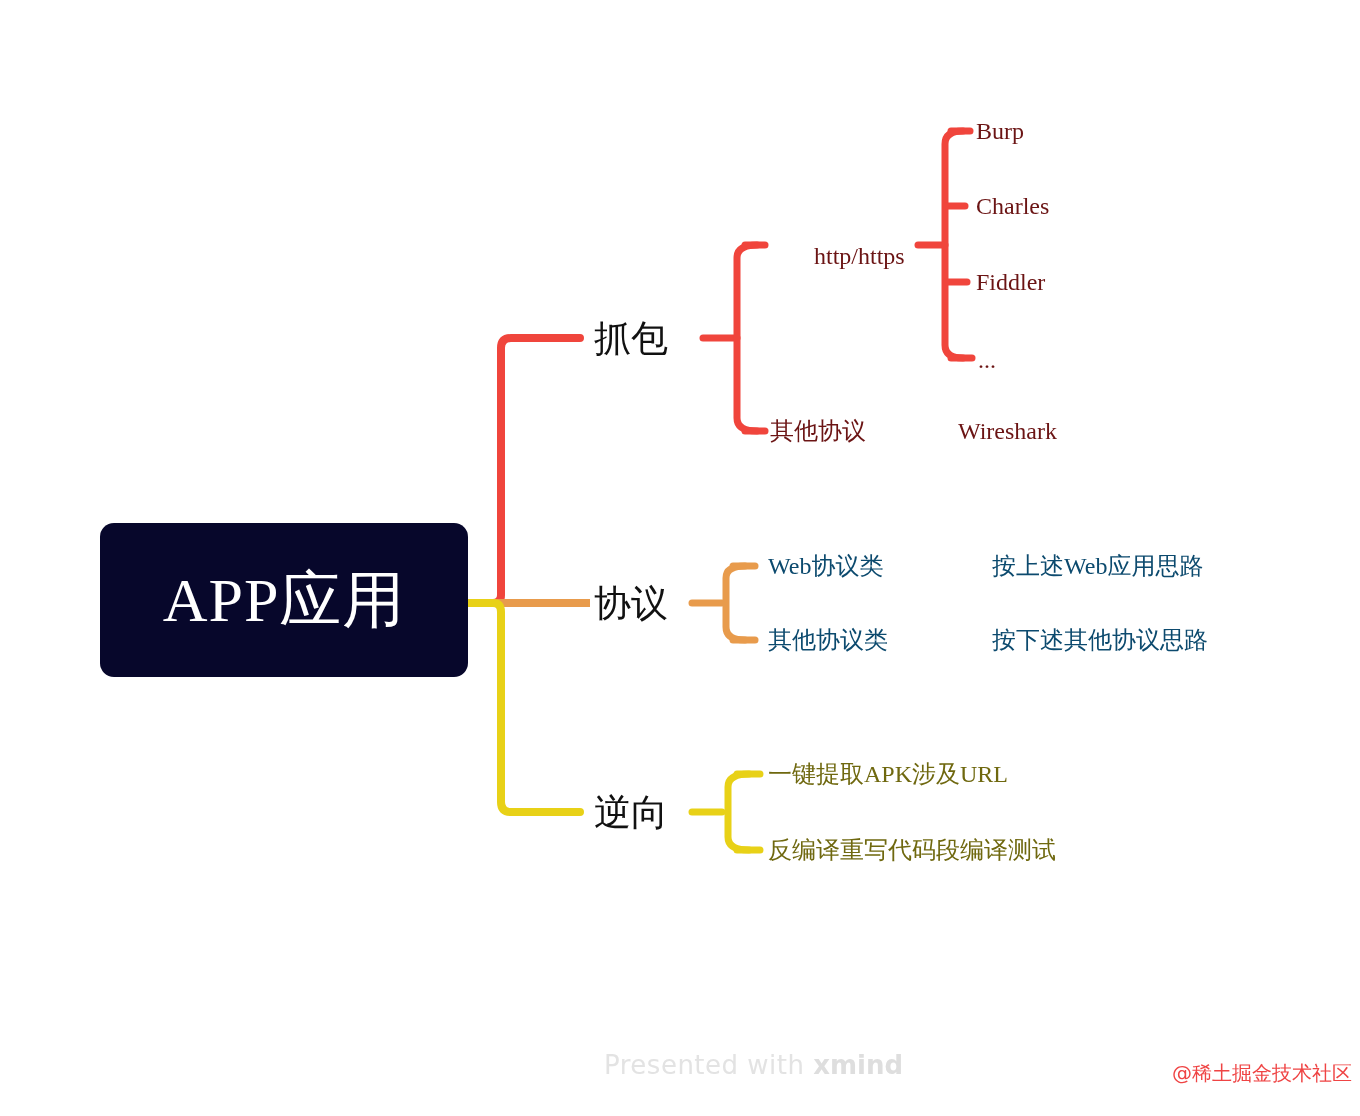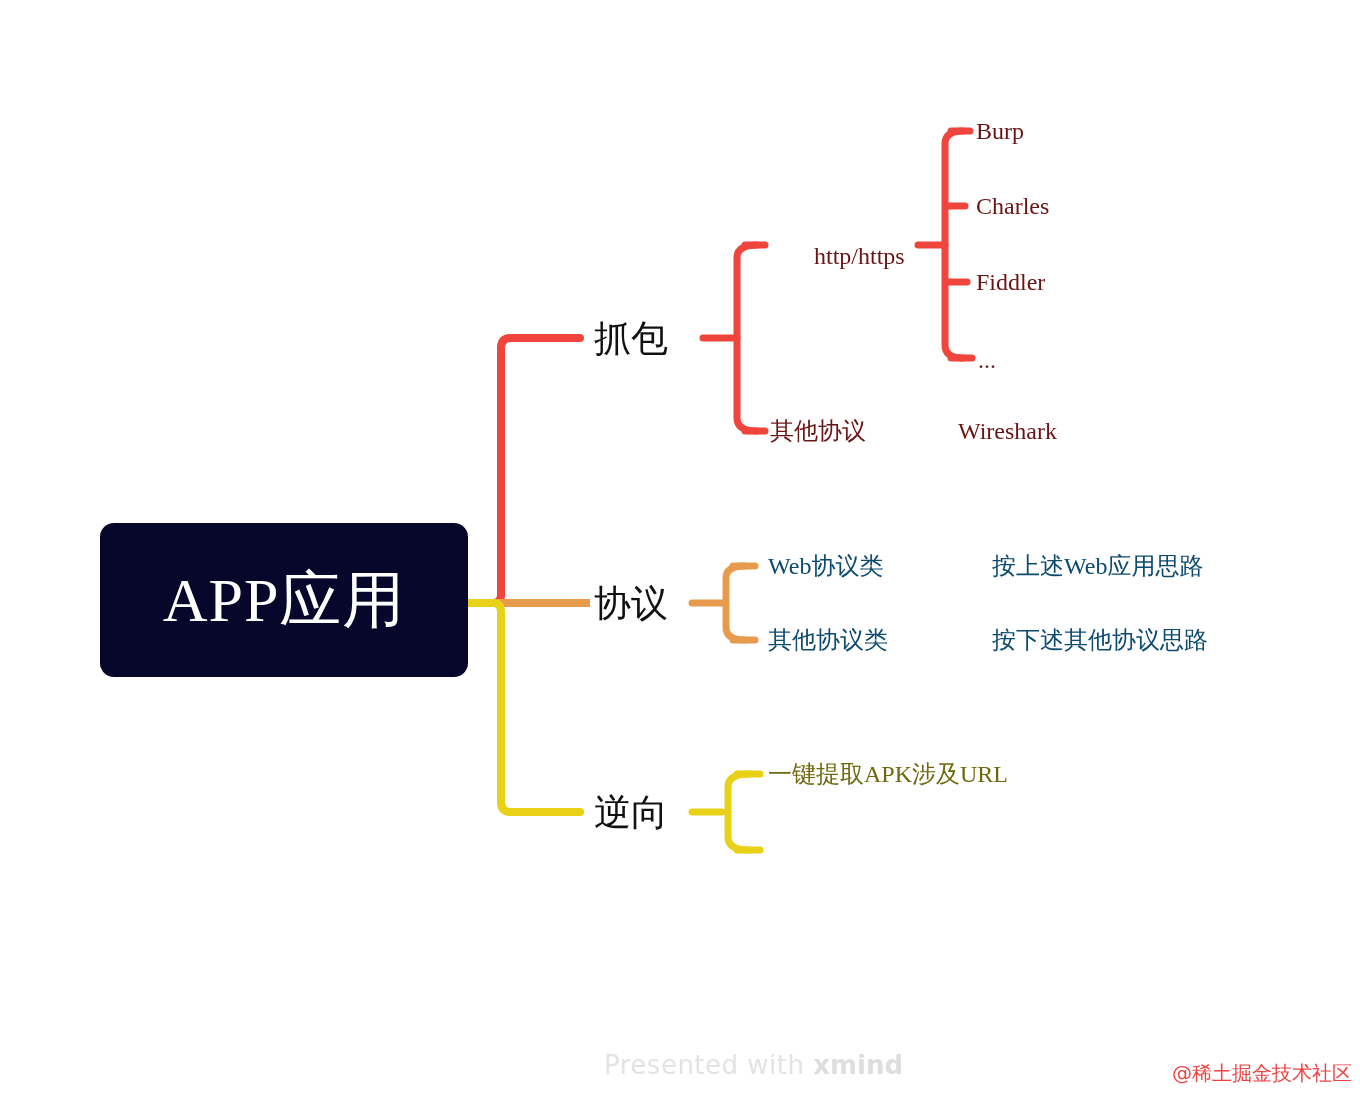--- a/index.html
+++ b/index.html
@@ -167,19 +167,20 @@
   <div class="node lvl3 c-red" style="left:978px; top:360px;">...</div>
 
   <div class="node lvl3 c-red" style="left:958px; top:431px;">Wireshark</div>
 
   <div class="node lvl2 c-orange" style="left:768px; top:566px;">Web协议类</div>
   <div class="node lvl2 c-orange" style="left:768px; top:640px;">其他协议类</div>
   <div class="node lvl3 c-orange" style="left:992px; top:566px;">按上述Web应用思路</div>
   <div class="node lvl3 c-orange" style="left:992px; top:640px;">按下述其他协议思路</div>
 
   <div class="node lvl2 c-olive" style="left:768px; top:774px;">一键提取APK涉及URL</div>
+  <div class="node lvl2 c-olive" style="left:768px; top:850px;">反编译重写代码段编译测试</div>
 
   <div class="xmind-mark">
     <span>Presented with </span><span class="brand">xmind</span>
   </div>
   <div class="juejin-mark">@稀土掘金技术社区</div>
 
 </div>
 
 </body></html>

